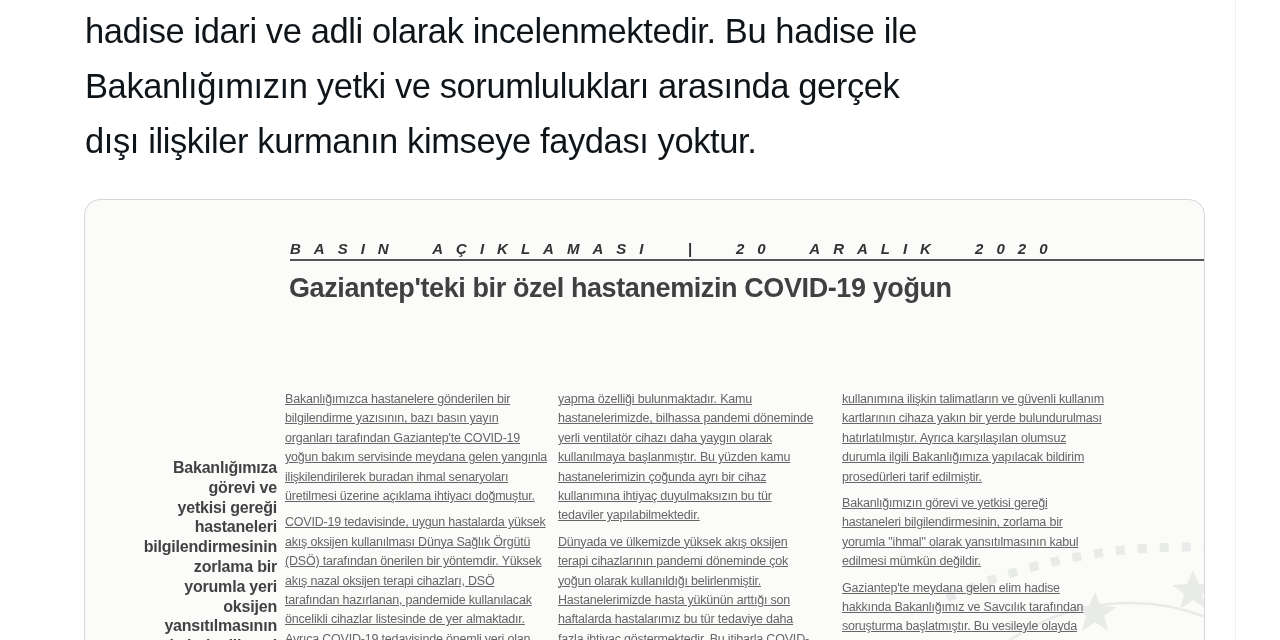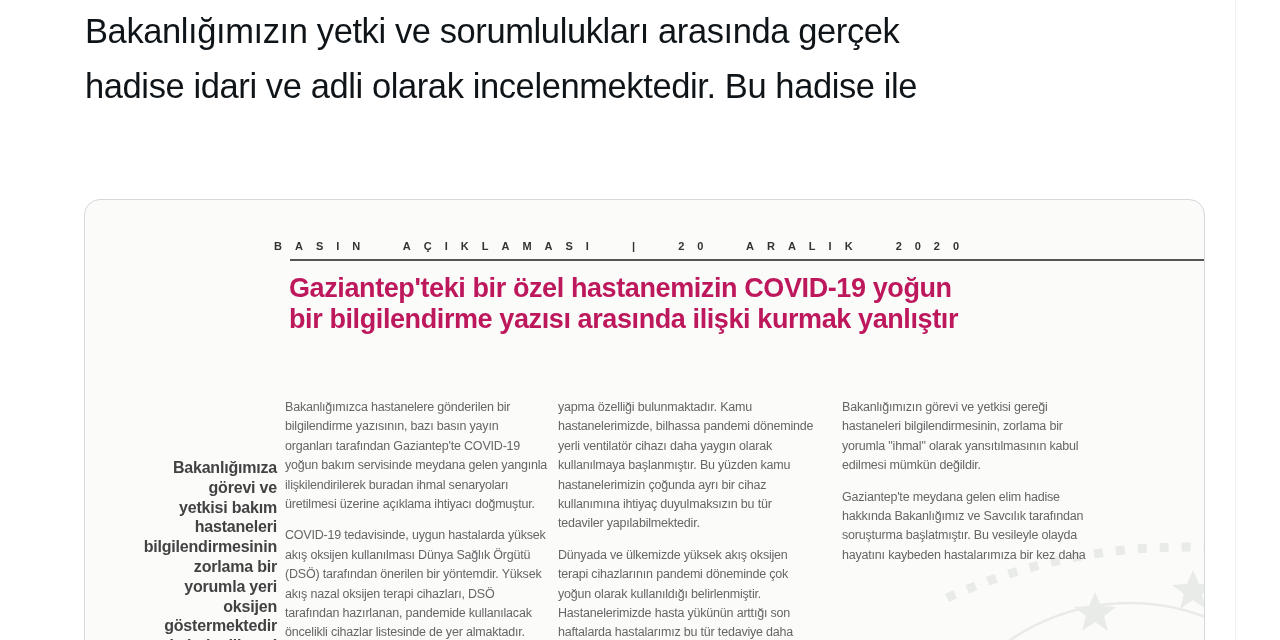--- a/index.html
+++ b/index.html
@@ -17,56 +17,57 @@
   .page-divider{
     position:absolute;left:1235px;top:0;width:1px;height:640px;background:#eef0f1;
   }
   
   .card{
     position:absolute;left:84px;top:199px;width:1119px;height:470px;
     background:#fbfbfa;border:1px solid #d5d8da;border-radius:16px;
     overflow:hidden;
   }
   .kicker{
-    position:absolute;left:189px;top:40px;white-space:nowrap;
-    font-size:11px;font-weight:700;color:#333333;
-    letter-spacing:13px;word-spacing:14px;
+    position:absolute;left:205px;top:40px;white-space:nowrap;
+    font-size:15px;font-weight:700;color:#333333;
+    letter-spacing:13px;word-spacing:14px;font-style:italic;
   }
   .kicker-divider{
     position:absolute;left:205px;top:59px;right:0;height:2px;background:#555555;
   }
   .headline{
     position:absolute;left:204px;top:73px;width:850px;
-    color:#be185d;font-weight:700;font-size:27px;line-height:31px;letter-spacing:-0.4px;
+    color:#404040;font-weight:700;font-size:27px;line-height:31px;letter-spacing:-0.4px;
   }
   .sidebar{
     position:absolute;left:30px;top:258px;width:162px;text-align:right;
     color:#424242;font-weight:700;font-size:16px;line-height:19.8px;letter-spacing:-0.2px;
   }
   .col{
     position:absolute;top:186px;width:262px;
     color:#666666;font-size:12.5px;line-height:19.4px;letter-spacing:-0.2px;
   }
-  .col p{margin:12px 0 7px 0;}
+  .col p{margin:4px 0 7px 0;text-decoration:underline;}
   .col-1{left:200px;}
   .col-2{left:473px;}
   .col-3{left:757px;}
   .watermark{
     position:absolute;left:850px;top:270px;width:360px;height:220px;z-index:0;
   }
   .sidebar,.col,.headline,.kicker{z-index:1;}
 </style>
 </head>
 <body>
 
 <div class="screen">
 
   <div class="tweet-text">
+    <div>hadise idari ve adli olarak incelenmektedir. Bu hadise ile</div>
     <div>Bakanlığımızın yetki ve sorumlulukları arasında gerçek</div>
-    <div>hadise idari ve adli olarak incelenmektedir. Bu hadise ile</div>
+    <div>dışı ilişkiler kurmanın kimseye faydası yoktur.</div>
   </div>
 
   <div class="page-divider"></div>
 
   <div class="card">
 
     <svg class="watermark" viewBox="0 0 360 220" aria-hidden="true">
       <path d="M 12 128 Q 165 58 348 84" fill="none" stroke="#e9ebe9" stroke-width="9" stroke-dasharray="9 13"></path>
       <circle cx="195" cy="345" r="212" fill="none" stroke="#e9ebe9" stroke-width="2.5"></circle>
       <polygon fill="#e9ebe9" points="160,122 166,136 181,137 169,146 173,161 160,152 147,161 151,146 139,137 154,136"></polygon>
@@ -76,46 +77,46 @@
 
     <div class="kicker">
       <span>BASIN AÇIKLAMASI</span>
       <span>|</span>
       <span>20 ARALIK 2020</span>
     </div>
     <div class="kicker-divider"></div>
 
     <div class="headline">
       <div>Gaziantep'teki bir özel hastanemizin COVID-19 yoğun</div>
-      <div>bir bilgilendirme yazısı arasında ilişki kurmak yanlıştır</div>
     </div>
 
     <div class="sidebar">
       <div>Bakanlığımıza</div>
       <div>görevi ve</div>
-      <div>yetkisi bakım</div>
+      <div>yetkisi gereği</div>
       <div>hastaneleri</div>
       <div>bilgilendirmesinin</div>
       <div>zorlama bir</div>
       <div>yorumla yeri</div>
       <div>oksijen</div>
-      <div>göstermektedir</div>
+      <div>yansıtılmasının</div>
       <div>kabul edilmesi</div>
     </div>
 
     <div class="col col-1">
       <p>Bakanlığımızca hastanelere gönderilen bir bilgilendirme yazısının, bazı basın yayın organları tarafından Gaziantep'te COVID-19 yoğun bakım servisinde meydana gelen yangınla ilişkilendirilerek buradan ihmal senaryoları üretilmesi üzerine açıklama ihtiyacı doğmuştur.</p>
       <p>COVID-19 tedavisinde, uygun hastalarda yüksek akış oksijen kullanılması Dünya Sağlık Örgütü (DSÖ) tarafından önerilen bir yöntemdir. Yüksek akış nazal oksijen terapi cihazları, DSÖ tarafından hazırlanan, pandemide kullanılacak öncelikli cihazlar listesinde de yer almaktadır. Ayrıca COVID-19 tedavisinde önemli yeri olan bu cihazların kullanımına ilişkin daha önce Bilim</p>
     </div>
 
     <div class="col col-2">
       <p>yapma özelliği bulunmaktadır. Kamu hastanelerimizde, bilhassa pandemi döneminde yerli ventilatör cihazı daha yaygın olarak kullanılmaya başlanmıştır. Bu yüzden kamu hastanelerimizin çoğunda ayrı bir cihaz kullanımına ihtiyaç duyulmaksızın bu tür tedaviler yapılabilmektedir.</p>
       <p>Dünyada ve ülkemizde yüksek akış oksijen terapi cihazlarının pandemi döneminde çok yoğun olarak kullanıldığı belirlenmiştir. Hastanelerimizde hasta yükünün arttığı son haftalarda hastalarımız bu tür tedaviye daha fazla ihtiyaç göstermektedir. Bu itibarla COVID-19 hastası takip eden tüm sağlık kuruluşlarına hitaben bu cihazlara</p>
     </div>
 
     <div class="col col-3">
+      <p>kullanımına ilişkin talimatların ve güvenli kullanım kartlarının cihaza yakın bir yerde bulundurulması hatırlatılmıştır. Ayrıca karşılaşılan olumsuz durumla ilgili Bakanlığımıza yapılacak bildirim prosedürleri tarif edilmiştir.</p>
       <p>Bakanlığımızın görevi ve yetkisi gereği hastaneleri bilgilendirmesinin, zorlama bir yorumla "ihmal" olarak yansıtılmasının kabul edilmesi mümkün değildir.</p>
       <p>Gaziantep'te meydana gelen elim hadise hakkında Bakanlığımız ve Savcılık tarafından soruşturma başlatmıştır. Bu vesileyle olayda hayatını kaybeden hastalarımıza bir kez daha</p>
     </div>
 
   </div>
 
 </div>
 
 </body></html>

